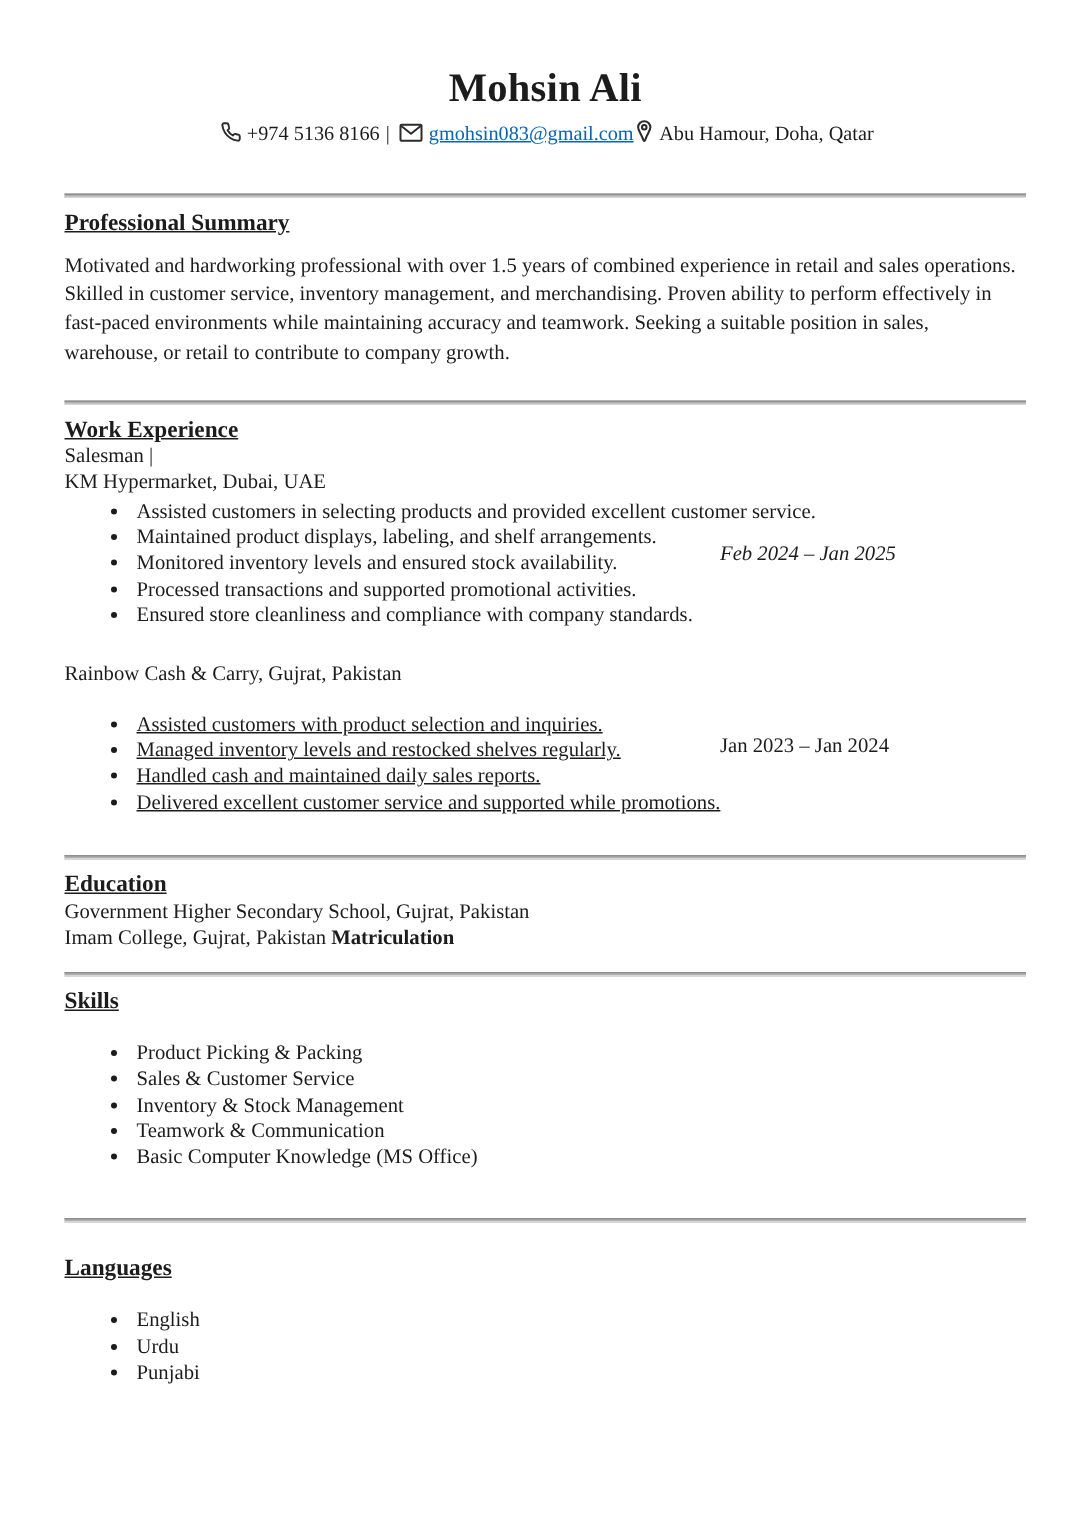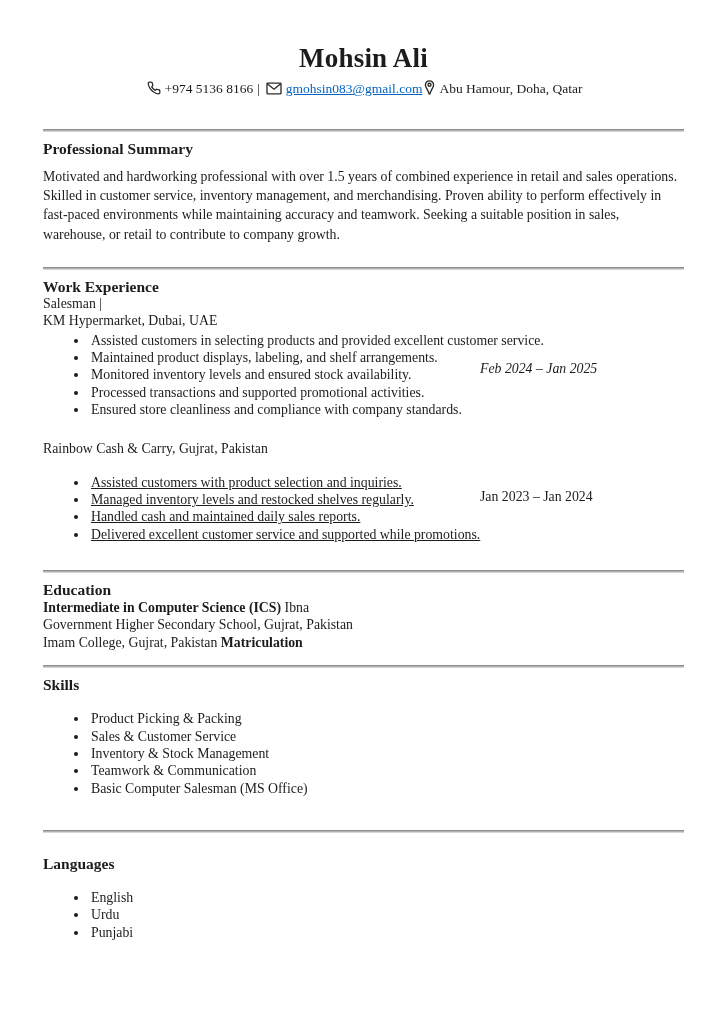--- a/index.html
+++ b/index.html
@@ -22,21 +22,21 @@
   .sep{margin:0 4px;}
   .divider{
     height:1px;background:#b0b0b0;
     border-top:1px solid #8f8f8f;border-bottom:1px solid #d6d6d6;
   }
   .d1{margin-top:29px;}
   .d2{margin-top:23px;}
   .d3{margin-top:27px;}
   .d4{margin-top:14px;}
   .d5{margin-top:33px;}
-  .heading{font-size:15.5px;font-weight:bold;line-height:17px;margin:8px 0 0 0;}
+  .heading{font-size:15.5px;font-weight:bold;line-height:17px;margin:8px 0 0 0;text-decoration:underline;}
   .heading-lang{margin-top:22px;}
   .summary-text{font-size:13.8px;line-height:19.2px;margin:10px 0 0 0;text-align:left;}
   .line{font-size:13.8px;line-height:17.5px;}
   .job-row{position:relative;}
   .job-dates{position:absolute;left:437px;top:0;margin-top:48px;}
   .italic{font-style:italic;}
   ul{margin:2px 0 0 0;padding:0 0 0 46px;list-style:disc outside;}
   li{font-size:13.8px;line-height:17.3px;padding-left:2px;}
   .gap-job2{margin-top:22px;}
   .list-job2{margin-top:16px;text-decoration:underline;}
@@ -100,34 +100,33 @@
       <li>Assisted customers with product selection and inquiries.</li>
       <li>Managed inventory levels and restocked shelves regularly.</li>
       <li>Handled cash and maintained daily sales reports.</li>
       <li>Delivered excellent customer service and supported while promotions.</li>
     </ul>
 
     <div class="divider d3"></div>
 
     <h2 class="heading">Education</h2>
     <div class="edu-lines">
-      <div class="line"><span class="bold">Intermediate in Computer Science (ICS)</span><span> Ibna</span></div>
       <div class="line">Government Higher Secondary School, Gujrat, Pakistan</div>
       <div class="line"><span>Imam College, Gujrat, Pakistan </span><span class="bold">Matriculation</span></div>
     </div>
 
     <div class="divider d4"></div>
 
     <h2 class="heading">Skills</h2>
     <ul class="list-skills">
       <li>Product Picking &amp; Packing</li>
       <li>Sales &amp; Customer Service</li>
       <li>Inventory &amp; Stock Management</li>
       <li>Teamwork &amp; Communication</li>
-      <li>Basic Computer Salesman (MS Office)</li>
+      <li>Basic Computer Knowledge (MS Office)</li>
     </ul>
 
     <div class="divider d5"></div>
 
     <h2 class="heading heading-lang">Languages</h2>
     <ul class="list-lang">
       <li>English</li>
       <li>Urdu</li>
       <li>Punjabi</li>
     </ul>

